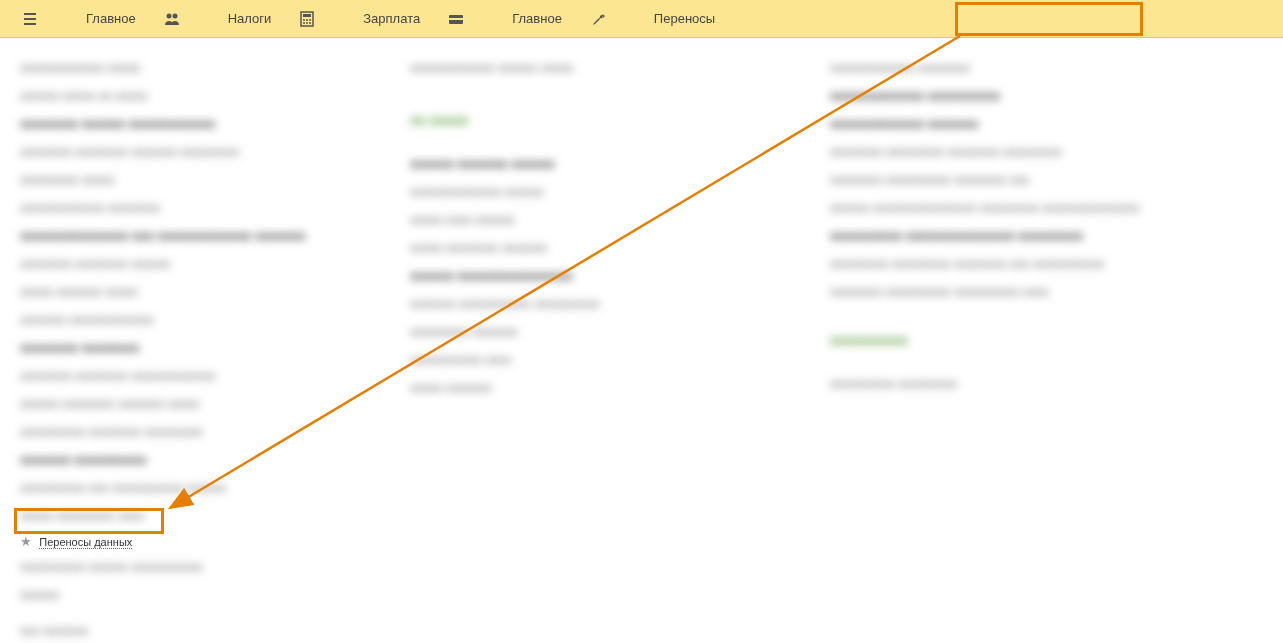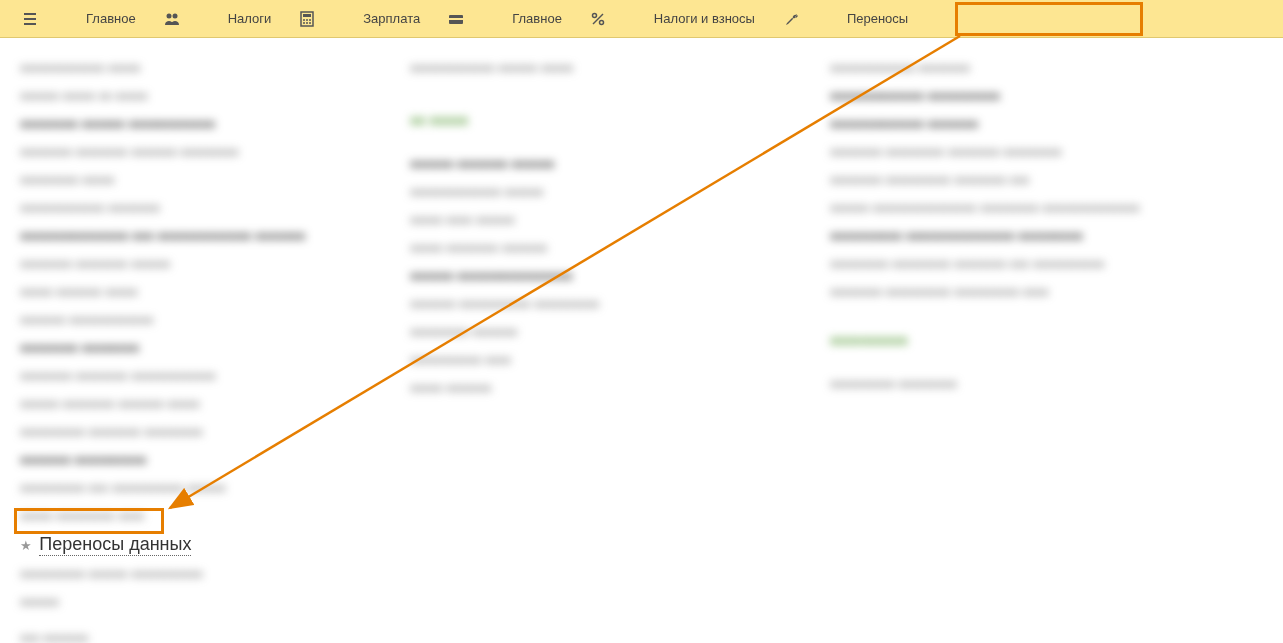--- a/index.html
+++ b/index.html
@@ -68,21 +68,21 @@
       line-height: 20px;
       white-space: nowrap;
       overflow: hidden;
     }
     .blur-line.bold { font-weight: bold; color: #333; }
     .blur-line.header { color: #5c9e3e; font-weight: bold; font-size: 14px; }
     .target-link {
       display: inline-flex;
       align-items: center;
       color: #333;
-      font-size: 18px;
+      font-size: 11px;
       border-bottom: 1px dotted #666;
       cursor: pointer;
     }
     .star-icon {
       color: #999;
       margin-right: 4px;
       font-size: 13px;
     }
     .highlight-target {
       position: absolute;
@@ -140,30 +140,20 @@
     <span>Зарплата</span>
   </div>
   <div class="toolbar-item">
     <span class="icon">
       <svg width="16" height="14" viewBox="0 0 16 14">
           <rect x="1" y="3" width="14" height="9" fill="#555" rx="1"></rect>
           <rect x="1" y="6" width="14" height="2" fill="#fde692"></rect>
         </svg>
     </span>
     <span>Главное</span>
-  </div>
-  <div class="toolbar-item">
-    <span class="icon">
-      <svg width="14" height="14" viewBox="0 0 14 14">
-          <circle cx="3.5" cy="3.5" r="2" fill="none" stroke="#555" stroke-width="1.5"></circle>
-          <circle cx="10.5" cy="10.5" r="2" fill="none" stroke="#555" stroke-width="1.5"></circle>
-          <line x1="12" y1="2" x2="2" y2="12" stroke="#555" stroke-width="1.5"></line>
-        </svg>
-    </span>
-    <span>Налоги и взносы</span>
   </div>
   <div class="toolbar-item">
     <span class="icon">
       <svg width="14" height="14" viewBox="0 0 14 14">
           <path d="M12 2a3 3 0 0 1-4 4L3 11l-1 2 2-1 5-5a3 3 0 0 1 4-4l-2 2 1 1 2-2z" fill="#555"></path>
         </svg>
     </span>
     <span>Переносы</span>
   </div>
 </div>

